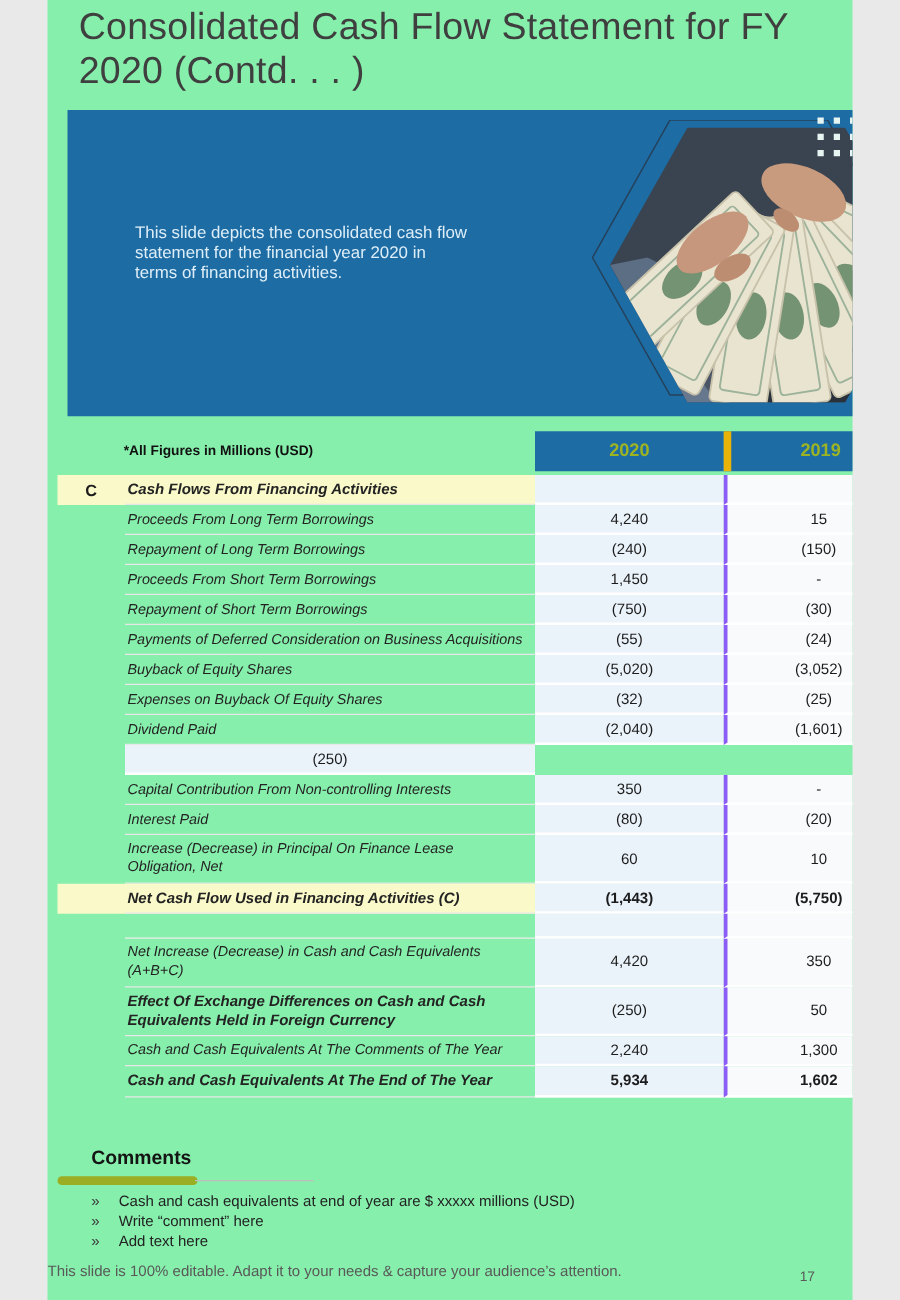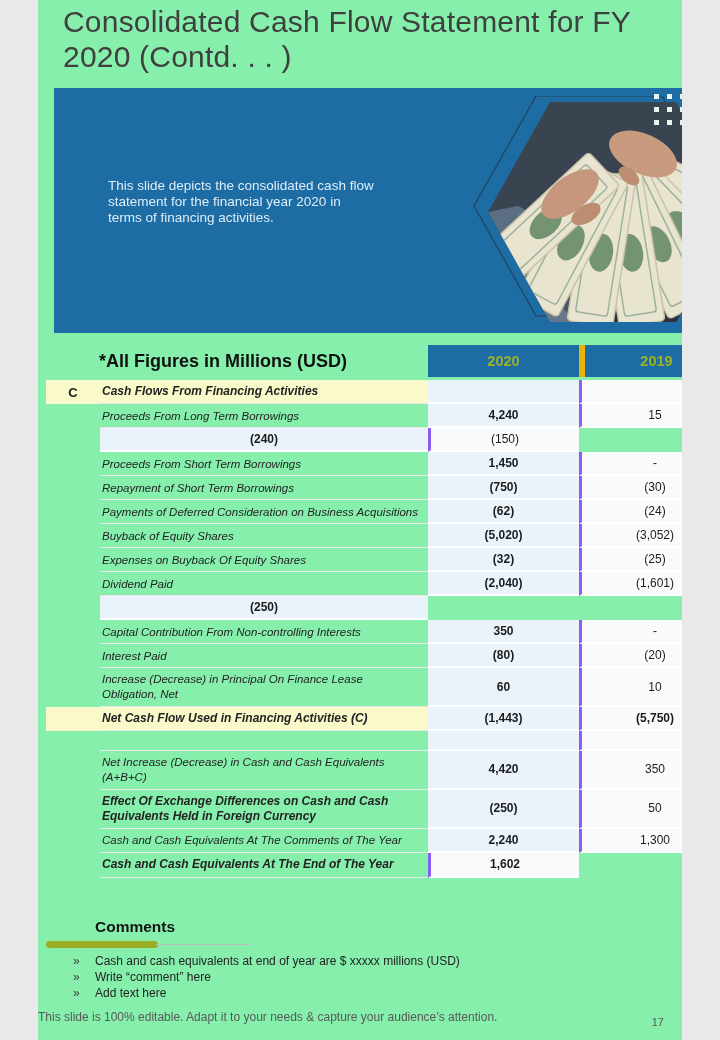--- a/index.html
+++ b/index.html
@@ -22,57 +22,57 @@
   }
   .dots-grid {
     position:absolute; left:600px; top:6px;
     display:grid; grid-template-columns:repeat(3,5px); grid-auto-rows:5px; gap:8px;
   }
   .dots-grid span { background:#e7f5f2; display:block; }
   .hex-wrap { position:absolute; left:404px; top:8px; width:280px; height:232px; }
   
   .table { position:absolute; left:8px; top:345px; width:682px; font-size:12px; color:#1c1c1c; }
   .thead { display:grid; grid-template-columns:382px 151px 149px; height:32px; margin-bottom:3px; }
-  .th-left { display:flex; align-items:center; padding-left:53px; font-weight:700; font-size:18px; color:#111;text-align:right; }
+  .th-left { display:flex; align-items:center; padding-left:53px; font-weight:700; font-size:11px; color:#111;text-align:right; }
   .th-year {
     background:#1e6ca4; color:#9cb324; font-weight:700; font-size:14.5px;
     display:flex; align-items:center; justify-content:center;text-align:center;
   }
   .th-year.y2 { border-left:6px solid #eab308; }
   .trow { display:grid; grid-template-columns:54px 328px 151px 149px; min-height:24px; }
   .c-letter { display:flex; align-items:center; justify-content:center; font-weight:700; font-size:13px; }
   .c-label {
     display:flex; align-items:center; padding:4px 8px 4px 2px;
     border-bottom:1px solid #e7e7e7; font-size:11.5px; line-height:1.28; color:#232323;font-style:italic;
   }
   .c-val {
     display:flex; align-items:center; justify-content:center;
     border-bottom:2px solid #ffffff; font-size:12px;
   }
-  .v2020 { background:#eaf2fa;font-weight:bold; }
+  .v2020 { background:#eaf2fa; }
   .v2019 { background:#f9fafc; border-left:3px solid #8b5cf6; }
   .trow.hl .c-letter, .trow.hl .c-label { background:#f9f9c9; }
   .trow.bold-label .c-label { font-weight:700; font-size:12px; }
   .trow.bold-vals .c-val { font-weight:700; }
   .trow.spacer { min-height:20px; }
   .trow.spacer .c-label { border-bottom:1px solid #eeeeee; }
   
-  .comments-heading { position:absolute; left:35px; top:918px; font-size:15.5px; font-weight:700; color:#141414;margin-left:22px; }
+  .comments-heading { position:absolute; left:35px; top:918px; font-size:15.5px; font-weight:700; color:#141414; }
   .comments-rule { position:absolute; left:8px; top:941px; width:200px; height:8px; }
   .comments-rule .bar { position:absolute; left:0; top:0; width:112px; height:7px; background:#9bad23; border-radius:4px; }
   .comments-rule .line { position:absolute; left:110px; top:3px; width:95px; height:1px; background:#bdbdbd; }
   .bullets { position:absolute; left:35px; top:953px; width:600px; }
   .bullet { display:flex; gap:10px; font-size:12px; line-height:16px; color:#222; }
   .bullet .marker { width:12px; color:#3d3d3d; flex:0 0 auto; }
   
   .footer {
     position:absolute; left:0; top:1010px; width:720px; text-align:left;
     font-size:12px; color:#595959;
   }
-  .page-num { position:absolute; right:18px; top:1016px; font-size:11px; color:#595959;margin-left:44px; }
+  .page-num { position:absolute; right:30px; top:1016px; font-size:11px; color:#595959;margin-left:44px; }
 </style>
 </head>
 <body>
 
 <div class="slide">
 
   <div class="title">Consolidated Cash Flow Statement for FY 2020 (Contd. . . )</div>
 
   <div class="band">
     <div class="band-desc">This slide depicts the consolidated cash flow statement for the financial year 2020 in terms of financing activities.</div>
@@ -145,39 +145,40 @@
           <div class="c-val v2019"></div>
         </div>
         <div class="trow">
           <div class="c-letter"></div>
           <div class="c-label">Proceeds From Long Term Borrowings</div>
           <div class="c-val v2020">4,240</div>
           <div class="c-val v2019">15</div>
         </div>
         <div class="trow">
           <div class="c-letter"></div>
+          <div class="c-label">Repayment of Long Term Borrowings</div>
           <div class="c-val v2020">(240)</div>
           <div class="c-val v2019">(150)</div>
         </div>
         <div class="trow">
           <div class="c-letter"></div>
           <div class="c-label">Proceeds From Short Term Borrowings</div>
           <div class="c-val v2020">1,450</div>
           <div class="c-val v2019">-</div>
         </div>
         <div class="trow">
           <div class="c-letter"></div>
           <div class="c-label">Repayment of Short Term Borrowings</div>
           <div class="c-val v2020">(750)</div>
           <div class="c-val v2019">(30)</div>
         </div>
         <div class="trow">
           <div class="c-letter"></div>
           <div class="c-label">Payments of Deferred Consideration on Business Acquisitions</div>
-          <div class="c-val v2020">(62)</div>
+          <div class="c-val v2020">(55)</div>
           <div class="c-val v2019">(24)</div>
         </div>
         <div class="trow">
           <div class="c-letter"></div>
           <div class="c-label">Buyback of Equity Shares</div>
           <div class="c-val v2020">(5,020)</div>
           <div class="c-val v2019">(3,052)</div>
         </div>
         <div class="trow">
           <div class="c-letter"></div>
@@ -239,20 +240,21 @@
         </div>
         <div class="trow">
           <div class="c-letter"></div>
           <div class="c-label">Cash and Cash Equivalents At The Comments of The Year</div>
           <div class="c-val v2020">2,240</div>
           <div class="c-val v2019">1,300</div>
         </div>
         <div class="trow bold-label bold-vals">
           <div class="c-letter"></div>
           <div class="c-label">Cash and Cash Equivalents At The End of The Year</div>
+          <div class="c-val v2020">5,934</div>
           <div class="c-val v2019">1,602</div>
         </div>
       </div>
   </div>
 
   <div class="comments-heading">Comments</div>
   <div class="comments-rule">
     <div class="bar"></div>
     <div class="line"></div>
   </div>

